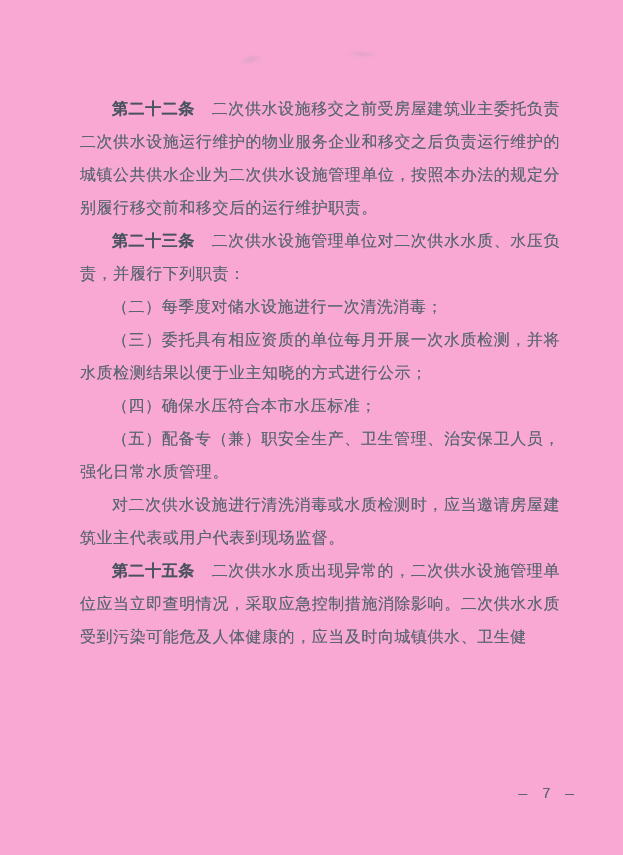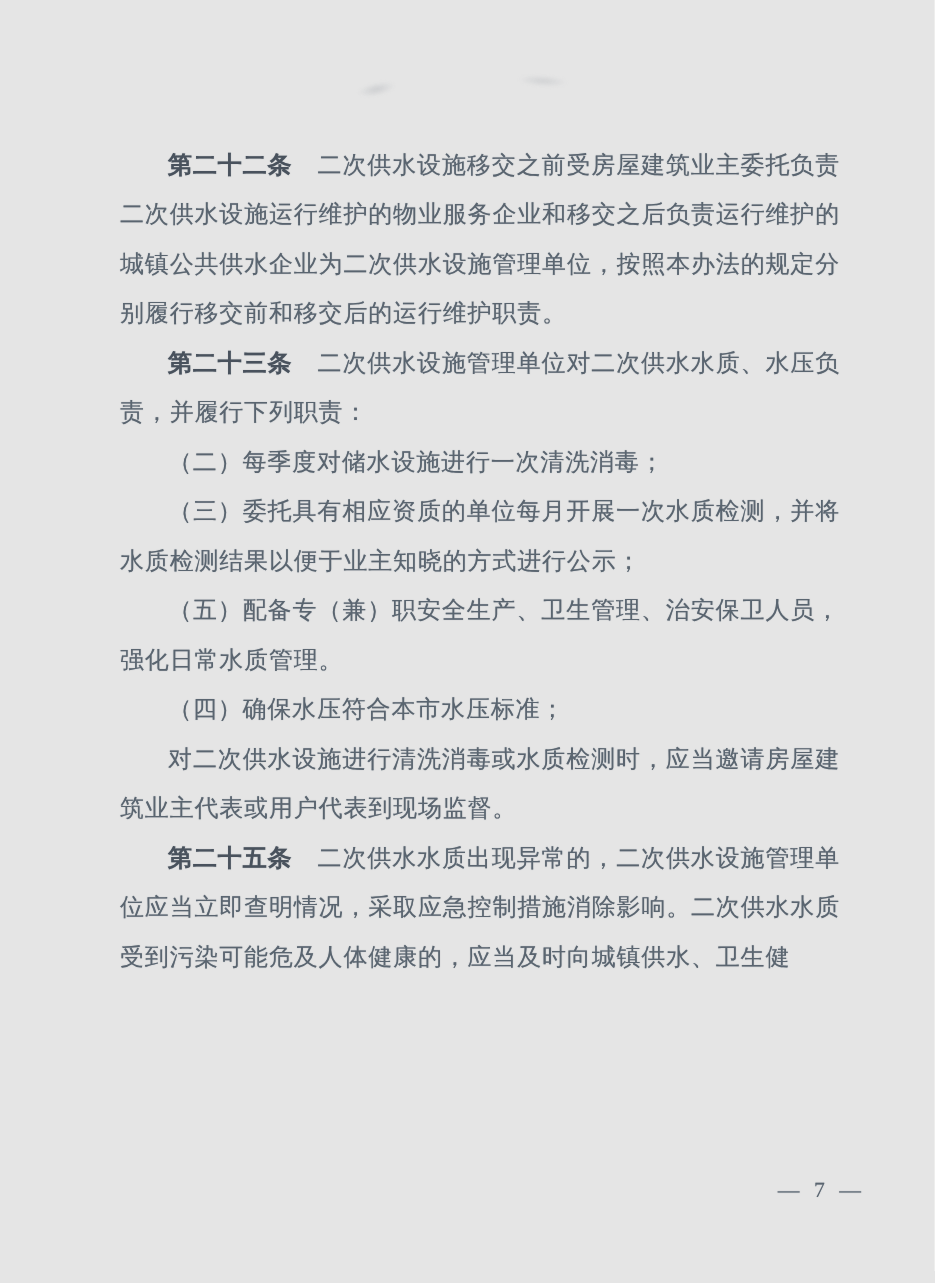--- a/index.html
+++ b/index.html
@@ -10,21 +10,22 @@
     width: 623px;
     height: 855px;
     background: #fbfbfa;
     overflow: hidden;
     position: relative;
     font-family: "Liberation Serif", "DejaVu Serif", serif;
   }
   .page {
     position: absolute;
     inset: 0;
-    background: #e5e5e5;
+    background: #f9a8d4;
+    font-family: Liberation Mono, monospace;
   }
   .content {
     position: absolute;
     left: 80px;
     top: 94px;
     width: 480px;
     color: #5a6570;
     font-size: 16px;
     letter-spacing: 0.55px;
     line-height: 33px;
@@ -79,20 +80,20 @@
 
 <div class="page">
   <div class="smudge s1"></div>
   <div class="smudge s2"></div>
 
   <div class="content">
     <p><span class="article-no">第二十二条</span><span>二次供水设施移交之前受房屋建筑业主委托负责二次供水设施运行维护的物业服务企业和移交之后负责运行维护的城镇公共供水企业为二次供水设施管理单位，按照本办法的规定分别履行移交前和移交后的运行维护职责。</span></p>
     <p><span class="article-no">第二十三条</span><span>二次供水设施管理单位对二次供水水质、水压负责，并履行下列职责：</span></p>
     <p><span class="article-no"></span><span>（二）每季度对储水设施进行一次清洗消毒；</span></p>
     <p><span class="article-no"></span><span>（三）委托具有相应资质的单位每月开展一次水质检测，并将水质检测结果以便于业主知晓的方式进行公示；</span></p>
+    <p><span class="article-no"></span><span>（四）确保水压符合本市水压标准；</span></p>
     <p><span class="article-no"></span><span>（五）配备专（兼）职安全生产、卫生管理、治安保卫人员，强化日常水质管理。</span></p>
-    <p><span class="article-no"></span><span>（四）确保水压符合本市水压标准；</span></p>
     <p><span class="article-no"></span><span>对二次供水设施进行清洗消毒或水质检测时，应当邀请房屋建筑业主代表或用户代表到现场监督。</span></p>
     <p><span class="article-no">第二十五条</span><span>二次供水水质出现异常的，二次供水设施管理单位应当立即查明情况，采取应急控制措施消除影响。二次供水水质受到污染可能危及人体健康的，应当及时向城镇供水、卫生健</span></p>
   </div>
 
   <div class="pageno">— 7 —</div>
 </div>
 
 </body></html>

